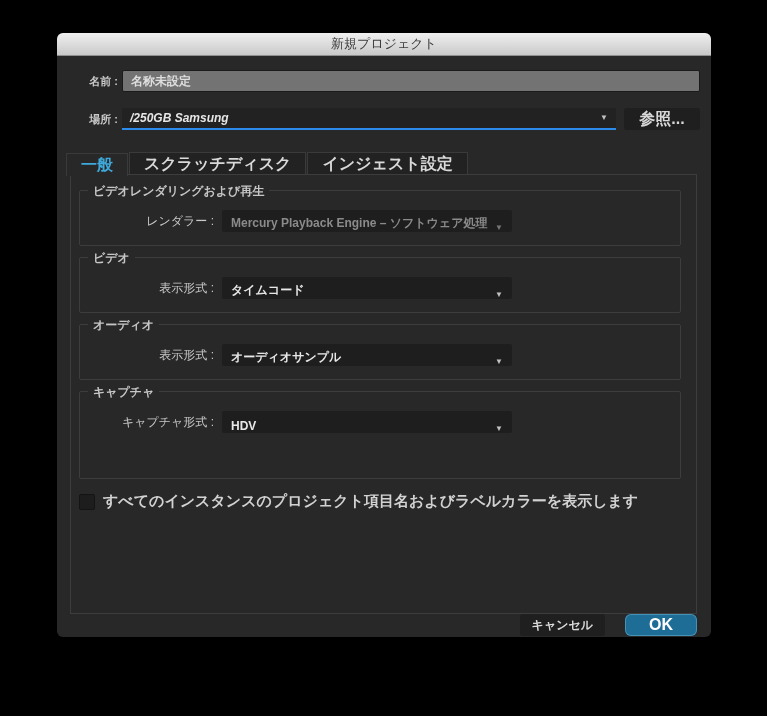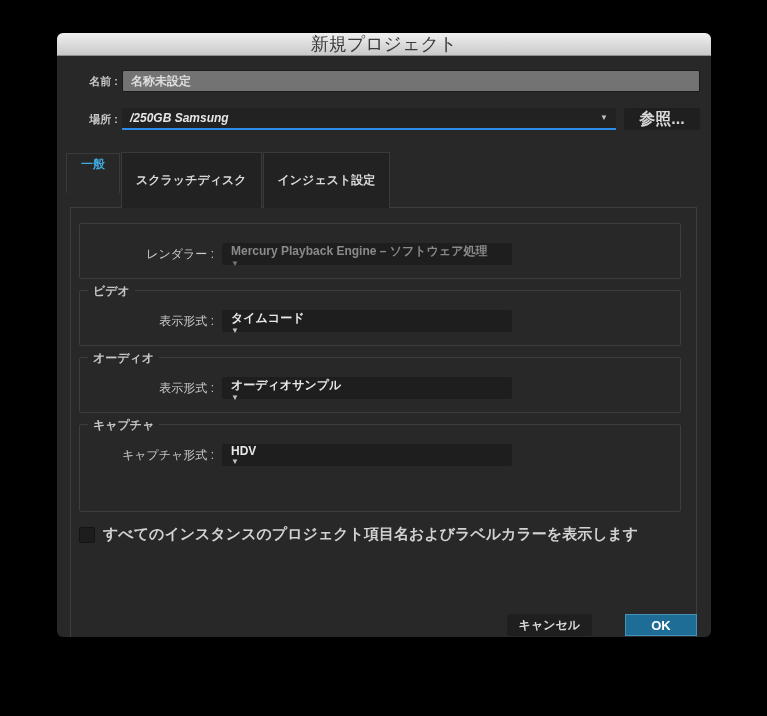--- a/index.html
+++ b/index.html
@@ -10,21 +10,21 @@
   }
   .dialog{
     position:absolute;left:57px;top:33px;width:654px;height:604px;
     background:#282828;border-radius:6px;overflow:hidden;
     box-shadow:0 18px 45px rgba(0,0,0,.85), 0 0 0 1px rgba(0,0,0,.6);
   }
   .titlebar{
     height:22px;background:linear-gradient(#f0f0f0,#c9c9c9);
     border-bottom:1px solid #8f8f8f;
     display:flex;align-items:center;justify-content:center;
-    font-size:18px;color:#3c3c3c;
+    font-size:13px;color:#3c3c3c;
   }
   .dialog-body{position:relative;height:581px;padding-top:14px;}
 
   .field-row{display:flex;align-items:center;margin:0 11px 0 8px;height:22px;}
   .field-row + .field-row{margin-top:16px;}
   .flabel{
     width:53px;text-align:right;margin-right:4px;flex:none;
     font-size:11px;font-weight:bold;color:#c9c9c9;
   }
   .text-input{
@@ -40,23 +40,23 @@
   .arrow{font-size:8px;color:#c0c0c0;flex:none;line-height:1;}
   .browse-btn{
     flex:none;width:76px;height:22px;margin-left:8px;
     background:#1f1f1f;border:none;border-radius:3px;
     color:#d8d8d8;font-size:16px;font-weight:bold;cursor:default;
     font-family:"Liberation Sans","DejaVu Sans",sans-serif;
   }
 
   .tabs{display:flex;margin:22px 0 0 9px;position:relative;z-index:2;}
   .tab{
-    height:21px;line-height:21px;padding:17px 14px;
+    height:21px;line-height:21px;padding:0 14px;
     background:#222222;border:1px solid #3a3a3a;border-bottom:none;
-    color:#d9d9d9;font-size:12px;font-weight:bold;margin-right:1px;cursor:default;
+    color:#d9d9d9;font-size:16px;font-weight:bold;margin-right:1px;cursor:default;
   }
   .tab.active{background:#282828;color:#3fa9dc;position:relative;top:1px;padding-top:0;height:22px;}
 
   .panel{
     position:relative;margin:-1px 14px 0 13px;height:438px;
     border:1px solid #3d3d3d;background:#282828;
   }
   .group{
     position:relative;margin:15px 15px 0 8px;
     border:1px solid #3d3d3d;border-radius:2px;
@@ -70,48 +70,47 @@
   .g-2{height:54px;}
   .g-3{height:54px;}
   .g-4{height:86px;}
   .group-row{display:flex;align-items:center;margin-top:19px;}
   .glabel{
     width:134px;text-align:right;margin-right:8px;flex:none;
     font-size:12px;font-weight:normal;color:#c9c9c9;
   }
   .dropdown{
     width:272px;height:22px;background:#1e1e1e;border-radius:2px;
-    display:flex;align-items:flex-start;padding:0 9px;cursor:default;flex-direction:column;
+    display:flex;align-items:flex-end;padding:0 9px;cursor:default;
   }
   .dropdown .val{flex:1;color:#e8e8e8;font-size:12px;font-weight:bold;white-space:nowrap;}
   .dropdown.disabled .val{color:#8a8a8a;}
   .dropdown.disabled .arrow{color:#777;}
 
   .check-row{display:flex;align-items:center;margin:13px 15px 0 8px;}
   .checkbox{
     width:14px;height:14px;background:#1d1d1d;border:1px solid #141414;
     border-radius:2px;flex:none;cursor:default;
   }
   .check-label{margin-left:8px;font-size:15px;font-weight:bold;color:#d2d2d2;}
 
   .footer{
     position:absolute;right:14px;bottom:15px;
-    display:flex;align-items:flex-end;gap:8px;
+    display:flex;align-items:flex-end;gap:20px;
   }
   .cancel-btn{
     min-width:80px;height:22px;background:#1f1f1f;border:none;border-radius:3px;
     color:#dadada;font-size:12px;font-weight:bold;cursor:default;padding:0 12px;
     font-family:"Liberation Sans","DejaVu Sans",sans-serif;
   }
   .ok-btn{
-    width:72px;height:22px;background:#1d6d96;border:none;border-radius:0;
-    color:#ffffff;font-size:13px;font-weight:bold;cursor:default;
+    width:72px;height:22px;background:#1d6d96;border:none;border-radius:6px;
+    color:#ffffff;font-size:16px;font-weight:bold;cursor:default;
     box-shadow:inset 0 0 0 1px rgba(120,190,225,.45);
     font-family:"Liberation Sans","DejaVu Sans",sans-serif;
-    margin-left:25px;
   }
 </style>
 </head>
 <body>
 
 <div class="dialog">
   <div class="titlebar">
     <span>新規プロジェクト</span>
   </div>
 
@@ -133,20 +132,21 @@
 
     <div class="tabs">
       <div class="tab active">一般</div>
       <div class="tab">スクラッチディスク</div>
       <div class="tab">インジェスト設定</div>
     </div>
 
     <div class="panel">
 
       <div class="group g-1">
+        <div class="group-title">ビデオレンダリングおよび再生</div>
         <div class="group-row">
           <span class="glabel">レンダラー :</span>
           <div class="dropdown disabled">
             <span class="val">Mercury Playback Engine – ソフトウェア処理</span>
             <span class="arrow">▼</span>
           </div>
         </div>
       </div>
 
       <div class="group g-2">

